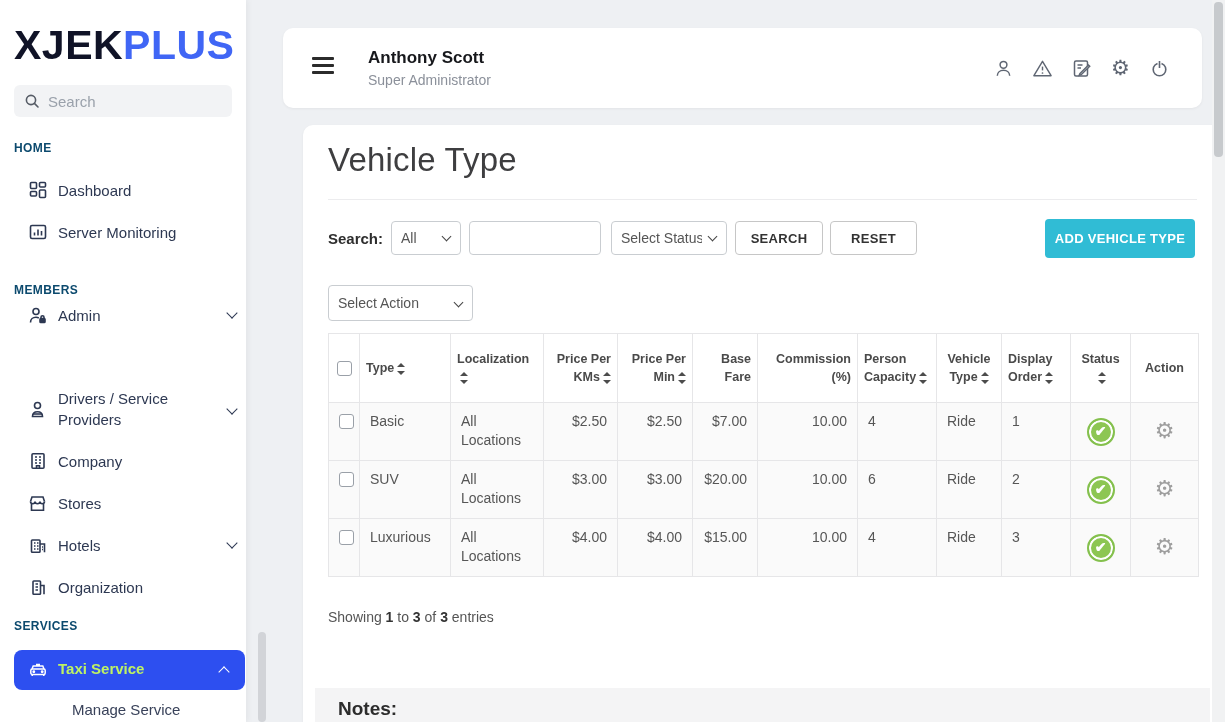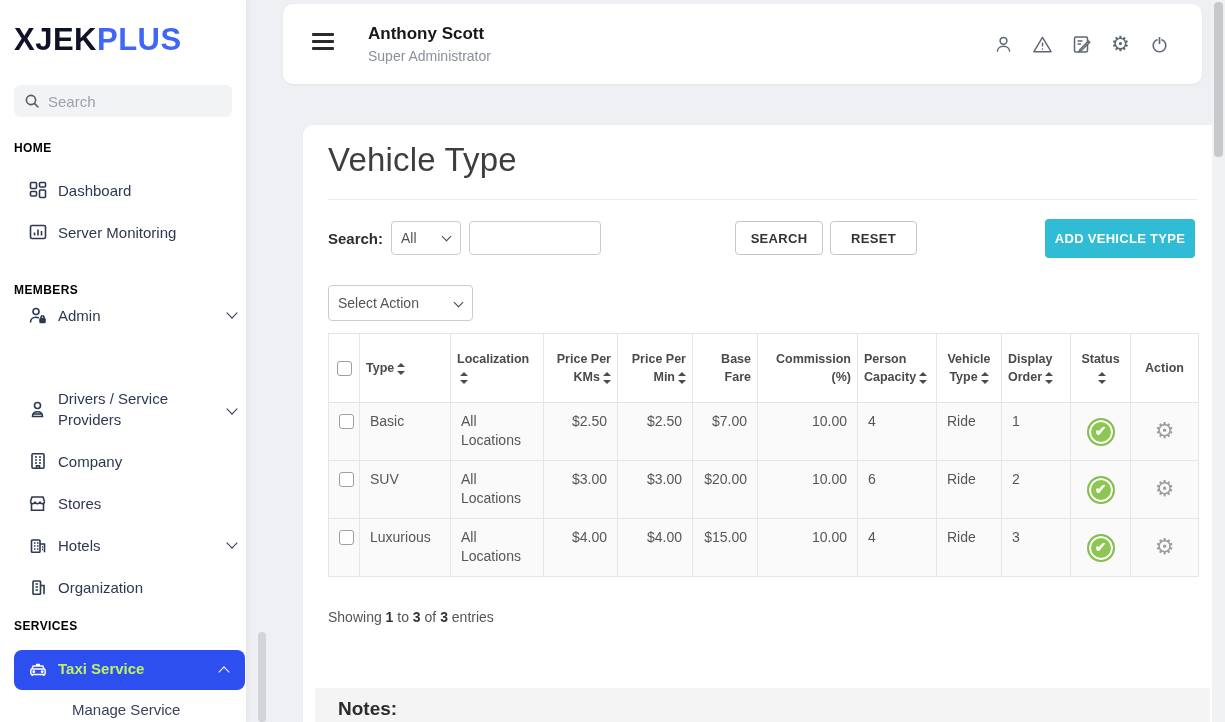--- a/index.html
+++ b/index.html
@@ -2,48 +2,48 @@
 <html><head>
 <meta charset="utf-8">
 <style>
   * { margin:0; padding:0; box-sizing:border-box; }
   html,body { width:1225px; height:722px; overflow:hidden; background:#eef0f3;
     font-family:"Liberation Sans", sans-serif; }
 
   
   .sidebar { position:absolute; left:0; top:0; width:246px; height:722px; background:#fff;
     box-shadow:2px 0 6px rgba(0,0,0,0.05); z-index:3; }
-  .logo { position:absolute; left:14px; top:22px; font-size:31px; font-weight:800;
+  .logo { position:absolute; left:14px; top:22px; font-size:41px; font-weight:800;
     letter-spacing:.5px; color:#101327; }
   .logo .plus { color:#4066f5; }
   .side-search { position:absolute; left:14px; top:85px; width:218px; height:32px;
     background:#f2f3f5; border-radius:6px; display:flex; align-items:center; gap:8px; padding:0 10px; }
   .side-search input { border:none; outline:none; background:transparent; width:160px;
     font-size:15px; color:#444; }
   .side-search input::placeholder { color:#9aa1ab; }
   .sec-label { position:absolute; left:14px; font-size:12px; font-weight:700;
-    color:#000000; letter-spacing:.4px; }
+    color:#0c4a6e; letter-spacing:.4px; }
   .nav-item { position:absolute; left:0; width:246px; height:28px; display:flex;
     align-items:center; cursor:pointer; }
   .nav-item .nico { position:absolute; left:28px; width:19px; height:19px; display:flex;
     align-items:center; justify-content:center; }
   .nav-item .nlabel { position:absolute; left:58px; font-size:15px; color:#2d3852; line-height:21px; }
   .chev { position:absolute; left:228px; width:8px; height:8px; border-right:1.7px solid #2d3852;
     border-bottom:1.7px solid #2d3852; transform:rotate(45deg); top:8px; }
   .taxi-item { position:absolute; left:14px; top:650px; width:231px; height:40px;
     background:#2d4ff0; border-radius:8px; cursor:pointer; }
   .taxi-item .nico { position:absolute; left:14px; top:10px; }
   .taxi-item .nlabel { position:absolute; left:44px; top:10px; font-size:15px; font-weight:700; color:#bef264; }
   .taxi-item .chev { left:206px; top:18px; border-color:#fff; transform:rotate(-135deg); }
   .sub-item { position:absolute; left:72px; top:701px; font-size:15px; color:#39425a; cursor:pointer;text-align:right; }
   .side-scroll-thumb { position:absolute; left:258px; top:632px; width:8px; height:90px;
     background:#d2d4d8; border-radius:4px; z-index:2; }
 
   
-  .header-card { position:absolute; left:283px; top:4px; width:919px; height:80px; background:#fff;
+  .header-card { position:absolute; left:283px; top:28px; width:919px; height:80px; background:#fff;
     border-radius:10px; box-shadow:0 1px 3px rgba(0,0,0,0.05); z-index:2; }
   .hamburger { position:absolute; left:29px; top:29px; width:24px; height:18px; cursor:pointer; }
   .hamburger span { display:block; width:22px; height:2.6px; background:#2b2b2b; margin-bottom:4.4px; border-radius:1px; }
   .user-name { position:absolute; left:85px; top:20px; font-size:17px; font-weight:700; color:#17181c; }
   .user-role { position:absolute; left:85px; top:44px; font-size:14px; color:#8b909a; }
   .hdr-icons { position:absolute; right:32px; top:30px; display:flex; gap:18px; align-items:center; }
   .hdr-icons .hicon { width:21px; height:21px; cursor:pointer; display:flex; align-items:center; justify-content:center; }
   .glyph-gear { font-family:"DejaVu Sans", sans-serif; font-size:21px; color:#5f6673; line-height:1; }
 
   
@@ -296,20 +296,24 @@
 
   <div class="search-label">Search:</div>
 
   <div class="selwrap sel-col">
     <select><option>All</option></select>
     <span class="selchev"></span>
   </div>
 
   <input class="ctrl kw-input" type="text" value="" style="">
 
+  <div class="selwrap sel-status">
+    <select><option>Select Status</option></select>
+    <span class="selchev"></span>
+  </div>
 
   <button class="btn btn-search">SEARCH</button>
   <button class="btn btn-reset">RESET</button>
   <button class="btn-add">ADD VEHICLE TYPE</button>
 
   <div class="selwrap sel-action">
     <select><option>Select Action</option></select>
     <span class="selchev"></span>
   </div>
 

